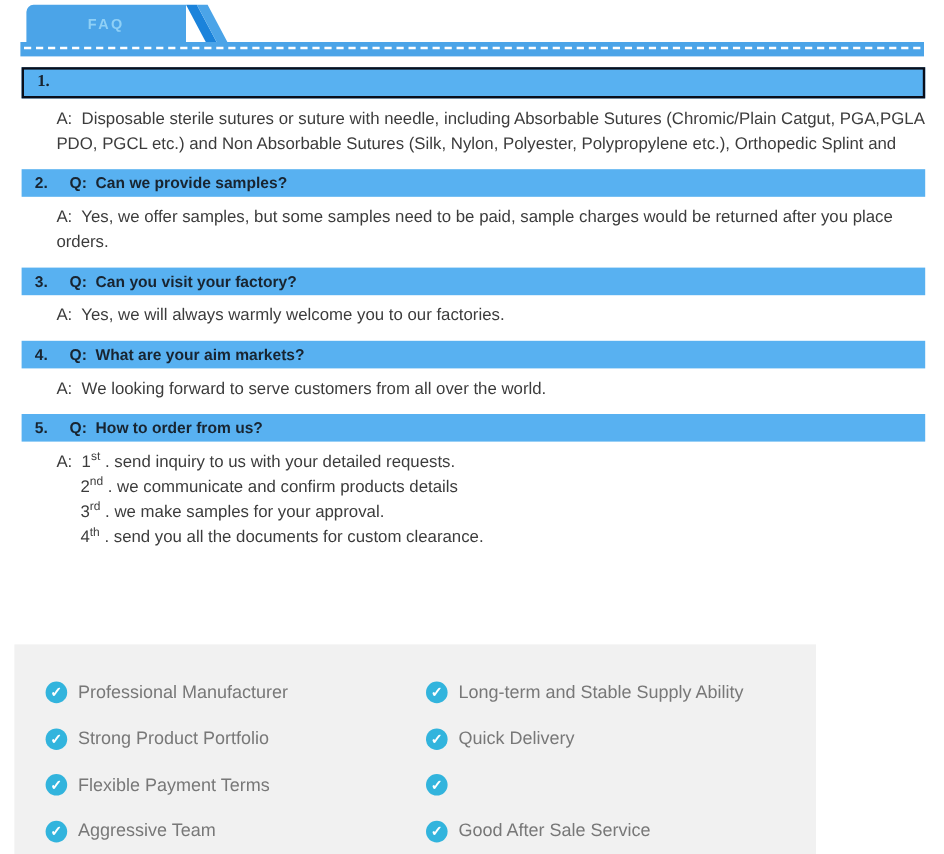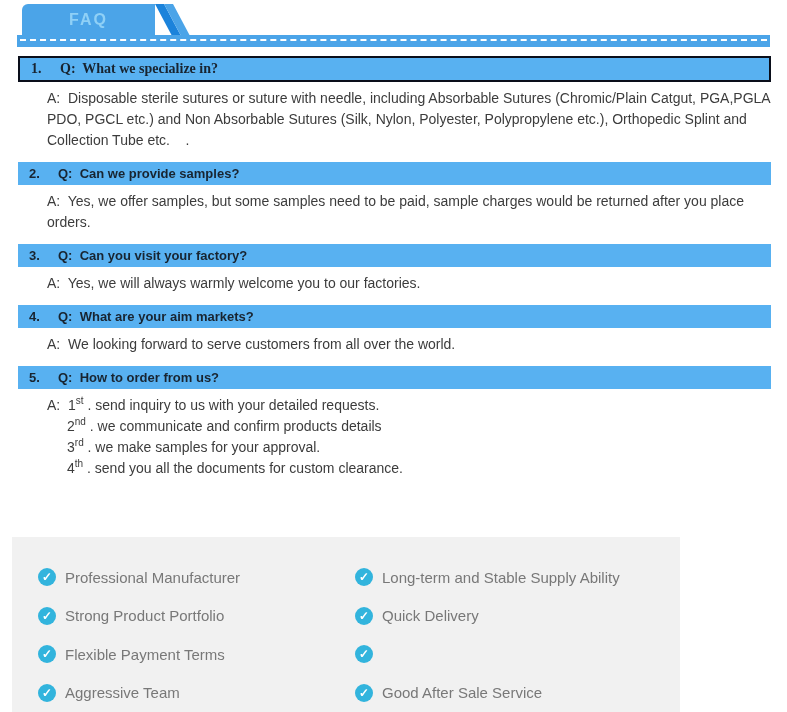--- a/index.html
+++ b/index.html
@@ -21,21 +21,21 @@
     font-family:"Liberation Sans",sans-serif;
   }
   
   .top-area{position:relative;height:47px;}
   .dash-bar{position:absolute;left:17px;top:35px;width:753px;height:12px;background:var(--tab-blue);}
   .dash-bar::after{content:"";position:absolute;left:3px;right:3px;top:4px;border-top:2px dashed #ffffff;}
   .faq-tab-body{
     position:absolute;left:22px;top:4px;width:133px;height:31px;background:var(--tab-blue);
     border-radius:6px 0 0 0;display:flex;align-items:center;justify-content:center;
   }
-  .tab-label{color:var(--tab-label);font-weight:bold;font-size:16px;letter-spacing:2px;}
+  .tab-label{color:var(--tab-label);font-weight:bold;font-size:12px;letter-spacing:2px;}
   .tab-stripe{position:absolute;left:155px;top:4px;width:9px;height:31px;background:var(--stripe-blue);
     transform:skewX(28deg);transform-origin:0 0;}
   .tab-edge{position:absolute;left:164px;top:4px;width:9px;height:31px;background:var(--tab-blue);
     transform:skewX(28deg);transform-origin:0 0;}
   
   #faq-list{position:relative;}
   .q-bar{
     margin:9px 0 0 18px;width:753px;height:23px;background:var(--bar-blue);
     display:flex;align-items:center;font-weight:bold;font-size:13px;color:var(--question-text);
   }
@@ -70,26 +70,24 @@
     <span class="tab-label">FAQ</span>
   </div>
   <div class="tab-stripe"></div>
   <div class="tab-edge"></div>
 </div>
 
 <div id="faq-list">
     <section class="faq-item">
       <div class="q-bar bordered">
         <span class="q-num">1.</span>
-        <span class="q-text">Q:  What we specialize in?</span>
       </div>
       <div class="answer">
         <div class="answer-line">A:  Disposable sterile sutures or suture with needle, including Absorbable Sutures (Chromic/Plain Catgut, PGA,PGLA</div>
         <div class="answer-line">PDO, PGCL etc.) and Non Absorbable Sutures (Silk, Nylon, Polyester, Polypropylene etc.), Orthopedic Splint and</div>
-        <div class="answer-line">Collection Tube etc.    .</div>
       </div>
     </section>
     <section class="faq-item">
       <div class="q-bar">
         <span class="q-num">2.</span>
         <span class="q-text">Q:  Can we provide samples?</span>
       </div>
       <div class="answer">
         <div class="answer-line">A:  Yes, we offer samples, but some samples need to be paid, sample charges would be returned after you place</div>
         <div class="answer-line">orders.</div>

